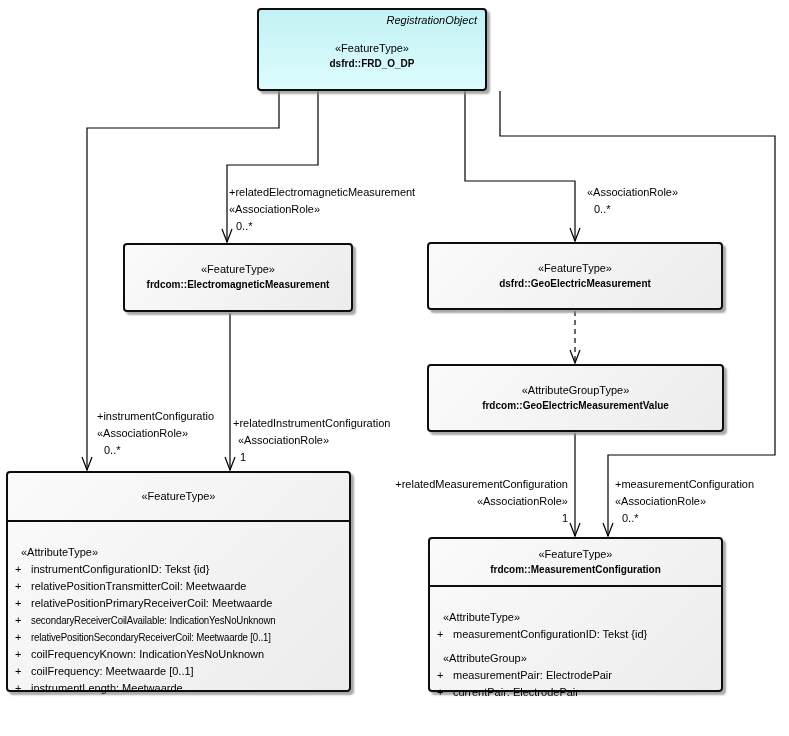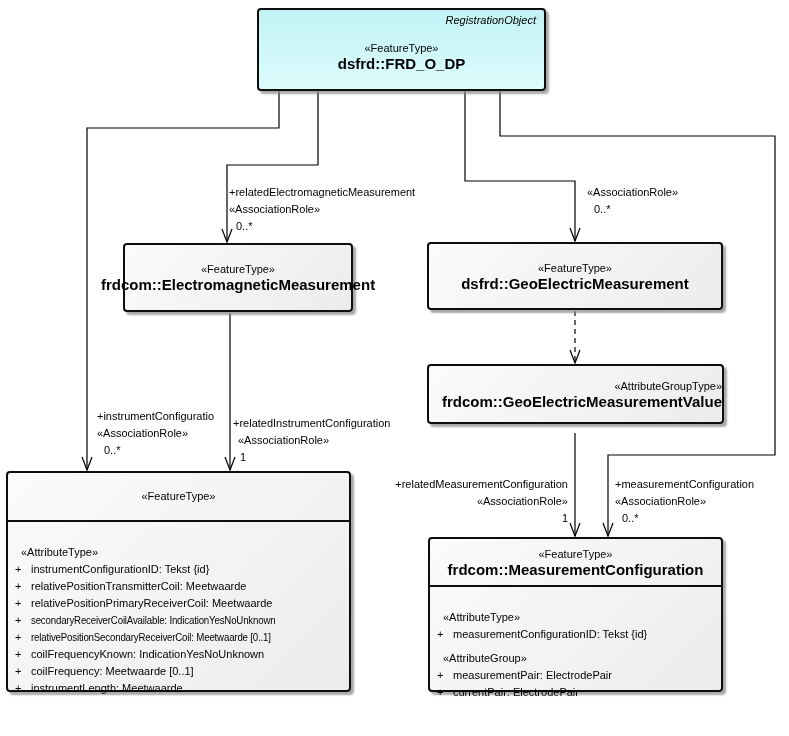--- a/index.html
+++ b/index.html
@@ -12,21 +12,21 @@
   .conn.dashed{stroke-dasharray:5,4;}
   .uml-box{
     position:absolute;border:2px solid #0d0d0d;border-radius:4px;
     background:linear-gradient(135deg,#fbfbfb 0%,#ececec 100%);
     box-shadow:3px 3px 2px rgba(140,140,140,.75);
     box-sizing:border-box;
   }
   .uml-box.cyan{background:linear-gradient(180deg,#c2f2f5 0%,#ddfcfd 100%);}
   .hdr{display:flex;flex-direction:column;align-items:center;justify-content:center;}
   .stereo{font-size:11px;line-height:15px;}
-  .bname{font-size:15px;font-weight:bold;line-height:16px;}
+  .bname{font-size:10px;font-weight:bold;line-height:16px;}
   .tag{position:absolute;top:4px;right:8px;font-size:11px;font-style:italic;}
   .compart{border-top:2px solid #0d0d0d;padding-top:22px;}
   .aline{display:flex;font-size:11px;line-height:17px;white-space:nowrap;}
   .aline .plus{width:23px;padding-left:7px;box-sizing:border-box;}
   .aline .atext{display:inline-block;transform-origin:left center;}
   .aline .atext.sq{transform:scaleX(0.88);letter-spacing:-0.2px;}
   .astereo{font-size:11px;line-height:17px;padding-left:13px;white-space:nowrap;}
   .gap{height:7px;}
   .assoc-label{position:absolute;font-size:11px;line-height:17px;white-space:nowrap;}
   .assoc-label .card{padding-left:7px;}
@@ -55,37 +55,37 @@
     <path class="conn" d="M230,313 V470"></path>
     <polyline class="conn" points="225,457 230,470 235,457"></polyline>
 
     <path class="conn dashed" d="M575,311 V363"></path>
     <polyline class="conn" points="570,350 575,363 580,350"></polyline>
 
     <path class="conn" d="M575,433 V536"></path>
     <polyline class="conn" points="570,523 575,536 580,523"></polyline>
   </svg>
 
-  <div class="uml-box cyan hdr" style="left:257px;top:8px;width:289px;height:83px;">
+  <div class="uml-box cyan hdr" style="left:257px;top:8px;width:230px;height:83px;">
     <div class="tag">RegistrationObject</div>
     <div class="stereo" style="margin-top:14px;">«FeatureType»</div>
     <div class="bname">dsfrd::FRD_O_DP</div>
   </div>
 
   <div class="uml-box hdr" style="left:123px;top:243px;width:230px;height:69px;">
     <div class="stereo">«FeatureType»</div>
     <div class="bname">frdcom::ElectromagneticMeasurement</div>
   </div>
 
   <div class="uml-box hdr" style="left:427px;top:242px;width:296px;height:68px;">
     <div class="stereo">«FeatureType»</div>
     <div class="bname">dsfrd::GeoElectricMeasurement</div>
   </div>
 
-  <div class="uml-box hdr" style="left:427px;top:364px;width:297px;height:60px;align-items:flex-end;">
+  <div class="uml-box hdr" style="left:427px;top:364px;width:297px;height:68px;">
     <div class="stereo">«AttributeGroupType»</div>
     <div class="bname">frdcom::GeoElectricMeasurementValue</div>
   </div>
 
   <div class="uml-box" style="left:6px;top:471px;width:345px;height:221px;">
     <div class="hdr" style="height:47px;">
       <div class="stereo">«FeatureType»</div>
     </div>
     <div class="compart">
       <div class="astereo">«AttributeType»</div>

